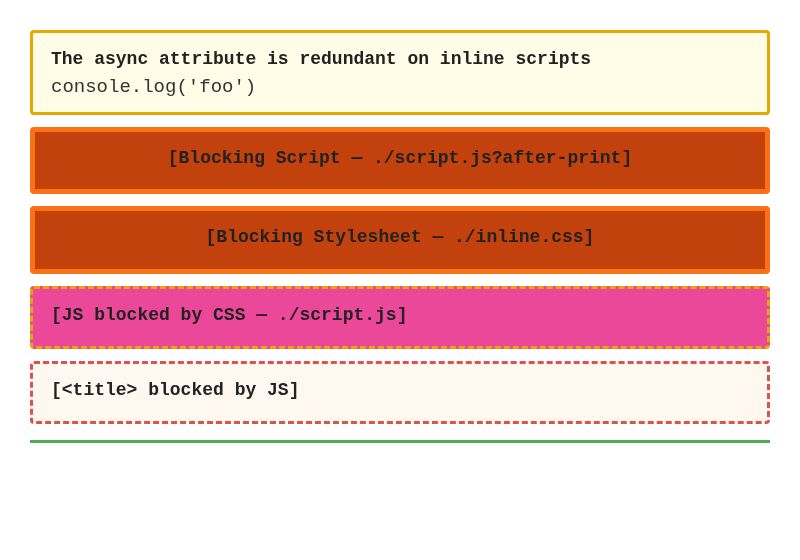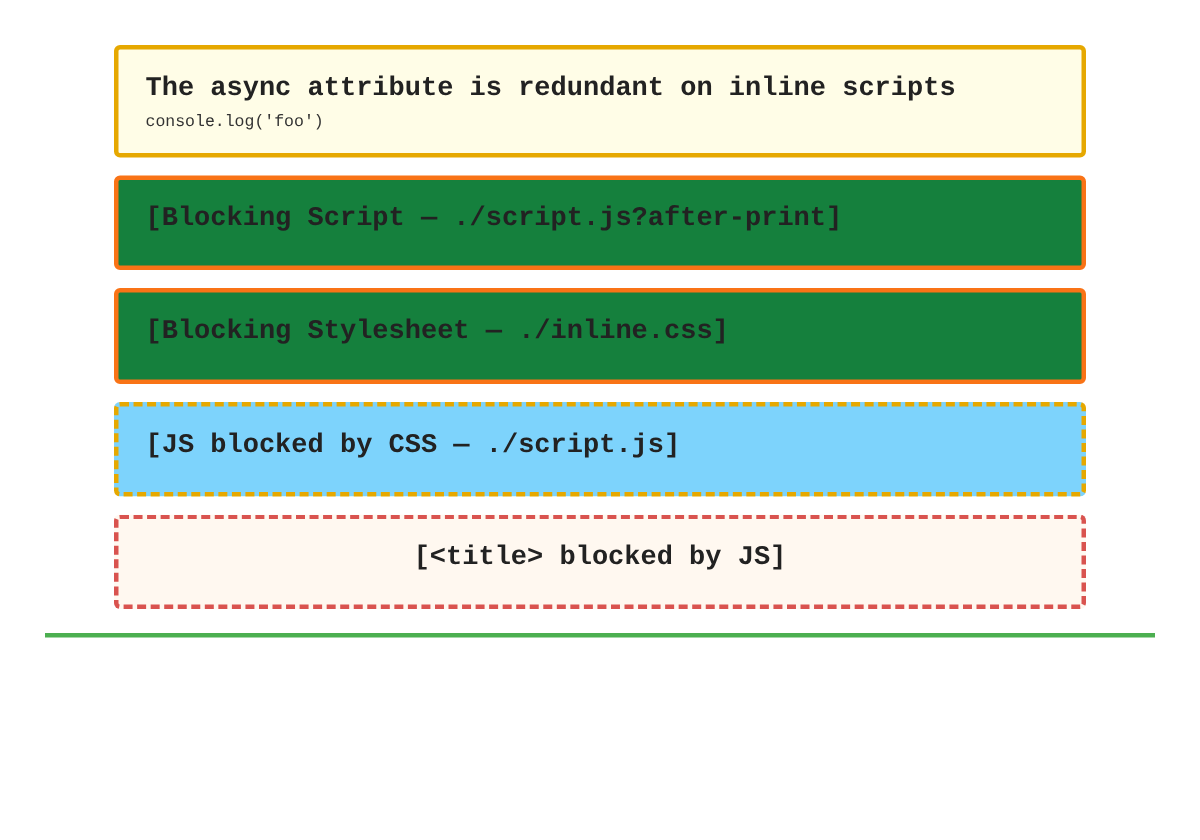--- a/index.html
+++ b/index.html
@@ -16,56 +16,56 @@
       overflow: hidden;
       display: flex;
       flex-direction: column;
       align-items: center;
       justify-content: flex-start;
       padding: 30px 20px 20px 20px;
       gap: 12px;
     }
 
     .card {
-      width: 648px;
+      width: 740px;
       padding: 14px 18px;
       border-radius: 4px;
     }
 
     .card-yellow-solid {
       background-color: #fffde7;
       border: 3px solid #e6a800;
     }
 
     .card-orange-solid {
-      background-color: #15803d;
-      border: 3px solid #f97316;
+      background-color: #c2410c;
+      border: 5px solid #f97316;
+      text-align: center;
     }
 
     .card-orange-dashed {
-      background-color: #7dd3fc;
+      background-color: #ec4899;
       border: 3px dashed #e6a800;
     }
 
     .card-red-dashed {
       background-color: #fff8f0;
       border: 3px dashed #d9534f;
-      text-align: center;
     }
 
     .card-title {
       font-size: 18px;
       font-weight: bold;
       color: #222222;
       margin-bottom: 4px;
       line-height: 1.4;
     }
 
     .card-subtitle {
-      font-size: 11px;
+      font-size: 19px;
       color: #333333;
       font-weight: normal;
     }
 
     .bottom-line {
       width: 740px;
       height: 3px;
       background-color: #4caf50;
       margin-top: 4px;
     }

